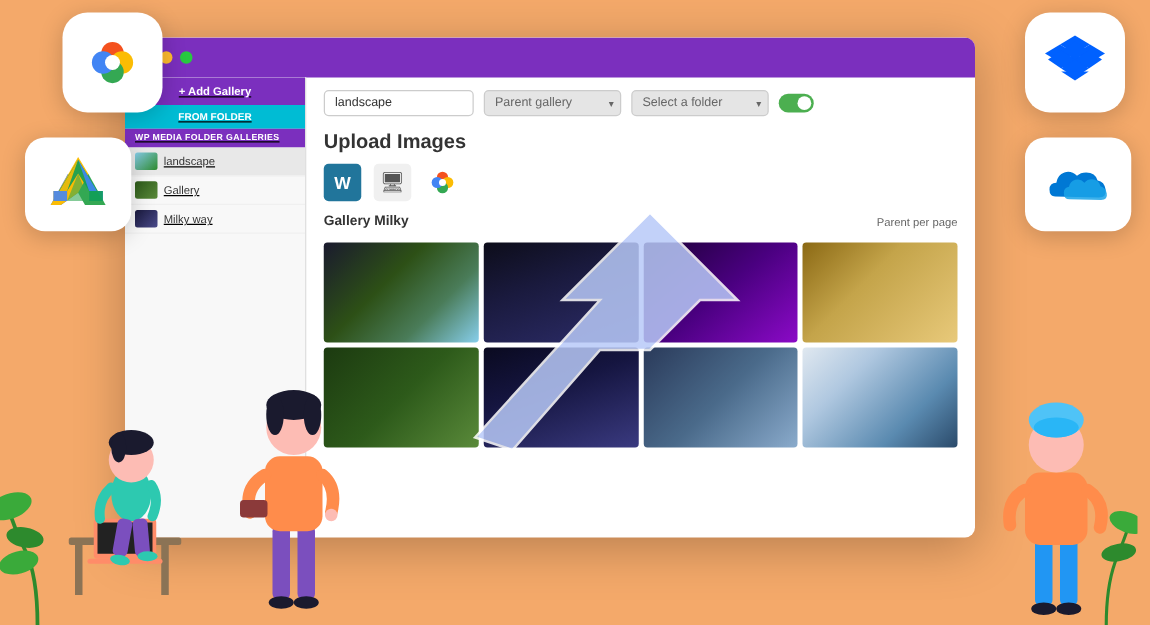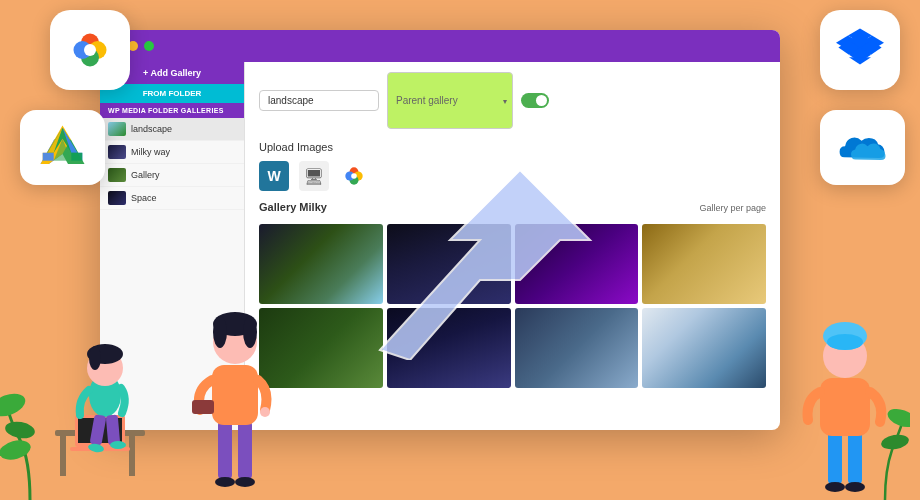--- a/index.html
+++ b/index.html
@@ -47,20 +47,21 @@
     }
 
     
     .sidebar {
       width: 145px;
       background: #f8f8f8;
       border-right: 1px solid #e0e0e0;
       display: flex;
       flex-direction: column;
       flex-shrink: 0;
+      text-decoration: underline;
     }
 
     .sidebar-add-gallery {
       background: #7B2FBE;
       color: #fff;
       font-size: 9px;
       font-weight: 600;
       padding: 6px 8px;
       text-align: center;
       cursor: pointer;
@@ -123,27 +124,27 @@
       background: #fff;
       border: 1px solid #ccc;
       border-radius: 4px;
       padding: 4px 8px;
       font-size: 10px;
       width: 120px;
       color: #333;
     }
 
     .toolbar-select {
-      background: #bef264;
+      background: #e5e5e5;
       border: 1px solid #ccc;
       border-radius: 4px;
-      padding: 22px 8px;
+      padding: 4px 8px;
       font-size: 10px;
       color: #666;
-      width: 126px;
+      width: 110px;
       appearance: none;
       cursor: pointer;
     }
 
     .toolbar-select-wrap {
       position: relative;
       display: inline-block;
     }
     .toolbar-select-wrap::after {
       content: '▾';
@@ -169,22 +170,22 @@
       content: '';
       position: absolute;
       width: 11px; height: 11px;
       background: #fff;
       border-radius: 50%;
       top: 2px;
       right: 2px;
     }
 
     .section-label {
-      font-size: 11px;
-      font-weight: 400;
+      font-size: 16px;
+      font-weight: 700;
       color: #333;
       margin-bottom: 8px;
     }
 
     .upload-icons {
       display: flex;
       gap: 10px;
       margin-bottom: 10px;
       align-items: center;
     }
@@ -463,40 +464,41 @@
 
     <div class="sidebar">
       <div class="sidebar-add-gallery">+ Add Gallery</div>
       <div class="sidebar-from-folder">FROM FOLDER</div>
       <div class="sidebar-section-title">WP MEDIA FOLDER GALLERIES</div>
       <div class="sidebar-item active">
         <div class="sidebar-thumb st-landscape"></div>
         <span>landscape</span>
       </div>
       <div class="sidebar-item">
-        <div class="sidebar-thumb st-milkyway"></div>
-        <span>Milky way</span>
-      </div>
-      <div class="sidebar-item">
         <div class="sidebar-thumb st-gallery"></div>
         <span>Gallery</span>
       </div>
       <div class="sidebar-item">
-        <div class="sidebar-thumb st-space"></div>
-        <span>Space</span>
+        <div class="sidebar-thumb st-milkyway"></div>
+        <span>Milky way</span>
       </div>
     </div>
 
     <div class="main-content">
 
       <div class="toolbar-row">
         <input class="toolbar-input" type="text" value="landscape" placeholder="landscape" style="">
         <div class="toolbar-select-wrap">
           <select class="toolbar-select">
             <option>Parent gallery</option>
+          </select>
+        </div>
+        <div class="toolbar-select-wrap">
+          <select class="toolbar-select">
+            <option>Select a folder</option>
           </select>
         </div>
         <div class="toggle-switch"></div>
       </div>
 
       <div class="section-label">Upload Images</div>
       <div class="upload-icons">
         <div class="upload-icon-wp">W</div>
         <div class="upload-icon-monitor">🖥</div>
         <div class="upload-icon-gphotos">
@@ -505,21 +507,21 @@
             <circle cx="65" cy="50" r="16" fill="#FBBC04"></circle>
             <circle cx="50" cy="65" r="16" fill="#34A853"></circle>
             <circle cx="35" cy="50" r="16" fill="#4285F4"></circle>
             <circle cx="50" cy="50" r="10" fill="white"></circle>
           </svg>
         </div>
       </div>
 
       <div style="display:flex; justify-content:space-between; align-items:center; margin-bottom:5px;">
         <div class="gallery-images-label">Gallery Milky</div>
-        <div class="images-per-page-label">Gallery per page</div>
+        <div class="images-per-page-label">Parent per page</div>
       </div>
 
       <div class="gallery-grid">
         <div class="gallery-thumb thumb-1"></div>
         <div class="gallery-thumb thumb-2"></div>
         <div class="gallery-thumb thumb-3"></div>
         <div class="gallery-thumb thumb-4"></div>
         <div class="gallery-thumb thumb-5"></div>
         <div class="gallery-thumb thumb-6"></div>
         <div class="gallery-thumb thumb-7"></div>

